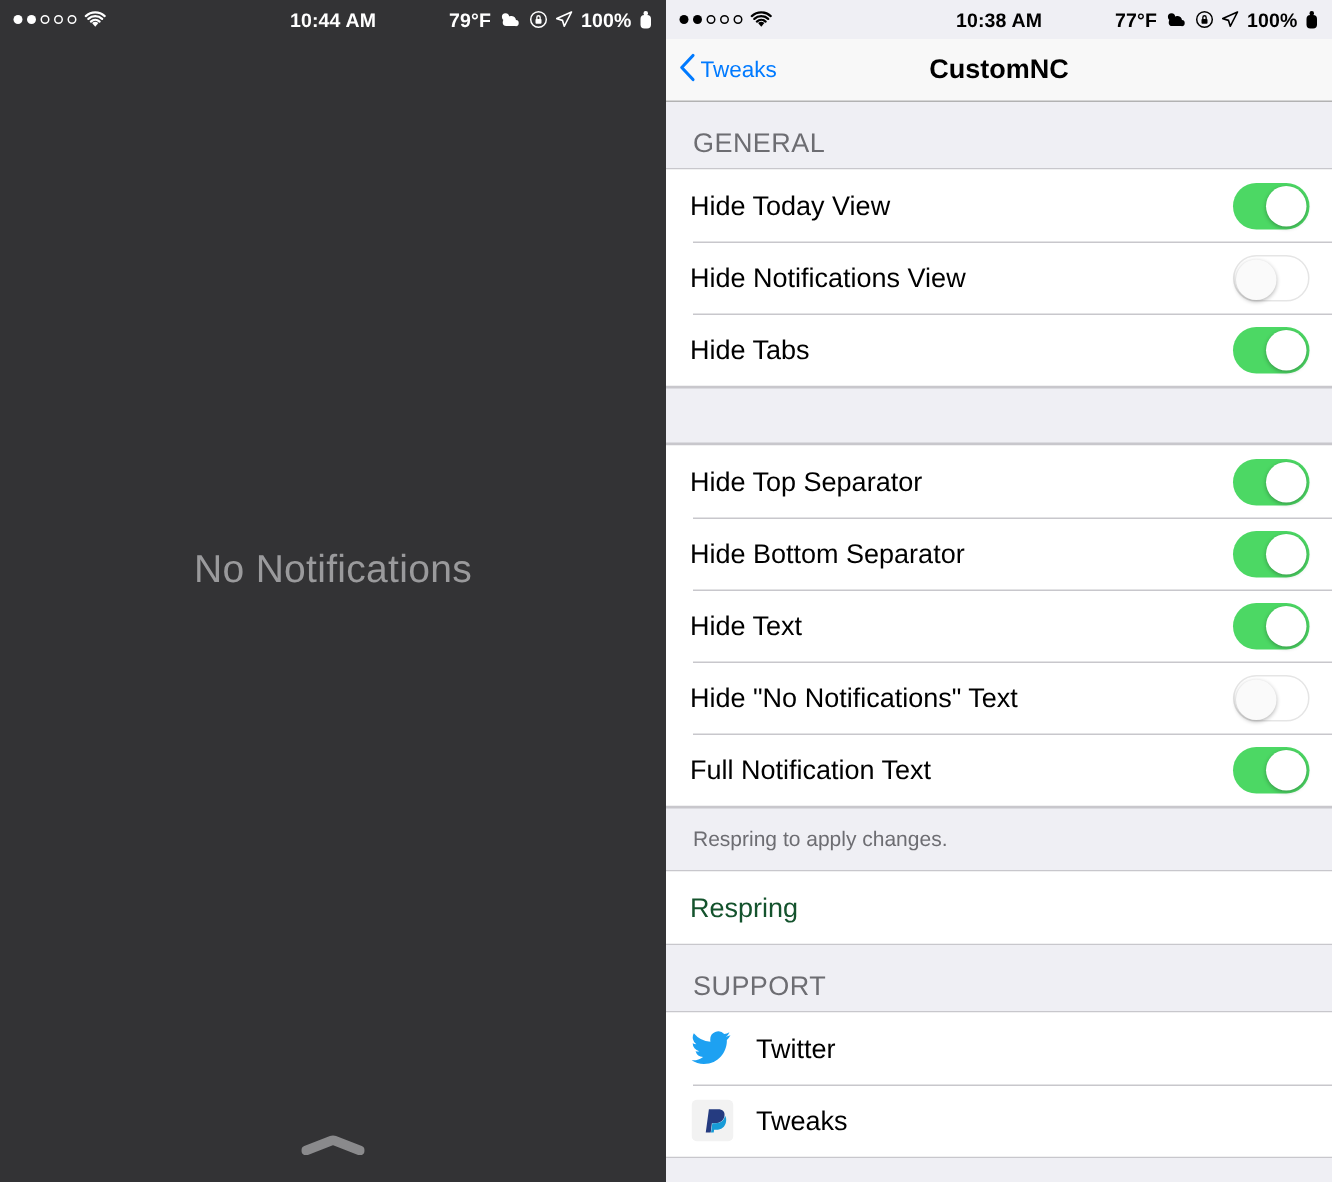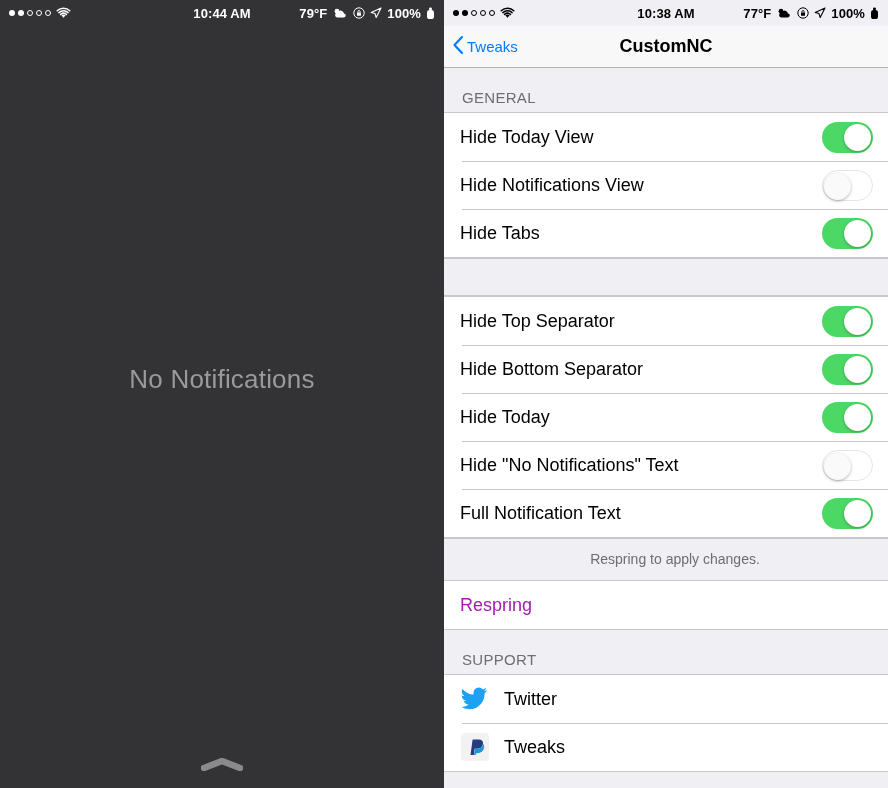--- a/index.html
+++ b/index.html
@@ -82,21 +82,21 @@
     position: absolute; left: 0; right: 0;
     text-align: center;
     font-size: 18px; font-weight: bold;
     color: #000;
     pointer-events: none;
   }
   .group-header {
     height: 44px;
     display: flex; align-items: flex-end;
     padding: 0 0 6px 18px;
-    font-size: 15px;
+    font-size: 18px;
     color: #6d6d72;
     letter-spacing: .3px;
     background: #efeff4;
   }
   .group-spacer { background: #efeff4; }
   .group-spacer.gap { height: 38px; border-top: 1px solid #c8c7cc; border-bottom: 1px solid #c8c7cc; }
 
   .cell-group { background: #fff; border-top: 1px solid #c8c7cc; border-bottom: 1px solid #c8c7cc; }
   .cell {
     height: 48px;
@@ -105,21 +105,21 @@
     background: #fff;
     position: relative;
     cursor: pointer;
   }
   .cell + .cell::before {
     content: "";
     position: absolute; left: 18px; right: 0; top: 0;
     height: 1px; background: #c8c7cc;
   }
   .cell-label { font-size: 18px; color: #000; flex: 1; font-weight: 400; }
-  .cell-label.link { color: #a21caf; }
+  .cell-label.link { color: #14532d; }
 
   .switch {
     width: 51px; height: 31px;
     border-radius: 16px;
     position: relative;
     flex: none;
     cursor: pointer;
   }
   .switch.on { background: #4cd864; }
   .switch.off { background: #ffffff; border: 1px solid #e5e5e5; }
@@ -133,21 +133,20 @@
   .switch.on .knob { right: 2px; }
   .switch.off .knob { left: 1px; background: #fafafa; }
 
   .footer-note {
     background: #efeff4;
     padding: 12px 0 0 18px;
     height: 42px;
     font-size: 14px;
     color: #6d6d72;
     border-top: 1px solid #c8c7cc;
-    text-align: center;
   }
 
   .cell-icon {
     width: 30px; height: 30px;
     flex: none;
     margin-right: 14px;
     display: flex; align-items: center; justify-content: center;
   }
 </style>
 </head>
@@ -314,21 +313,21 @@
             <span class="knob"></span>
           </span>
       </div>
       <div class="cell">
         <span class="cell-label">Hide Bottom Separator</span>
         <span class="switch on">
             <span class="knob"></span>
           </span>
       </div>
       <div class="cell">
-        <span class="cell-label">Hide Today</span>
+        <span class="cell-label">Hide Text</span>
         <span class="switch on">
             <span class="knob"></span>
           </span>
       </div>
       <div class="cell">
         <span class="cell-label">Hide "No Notifications" Text</span>
         <span class="switch off">
             <span class="knob"></span>
           </span>
       </div>

